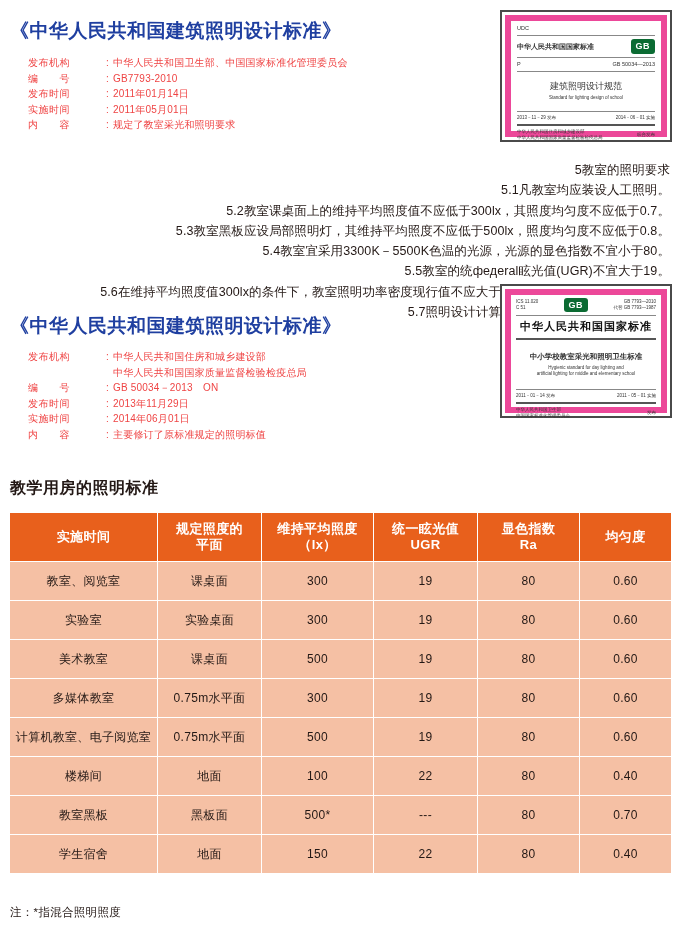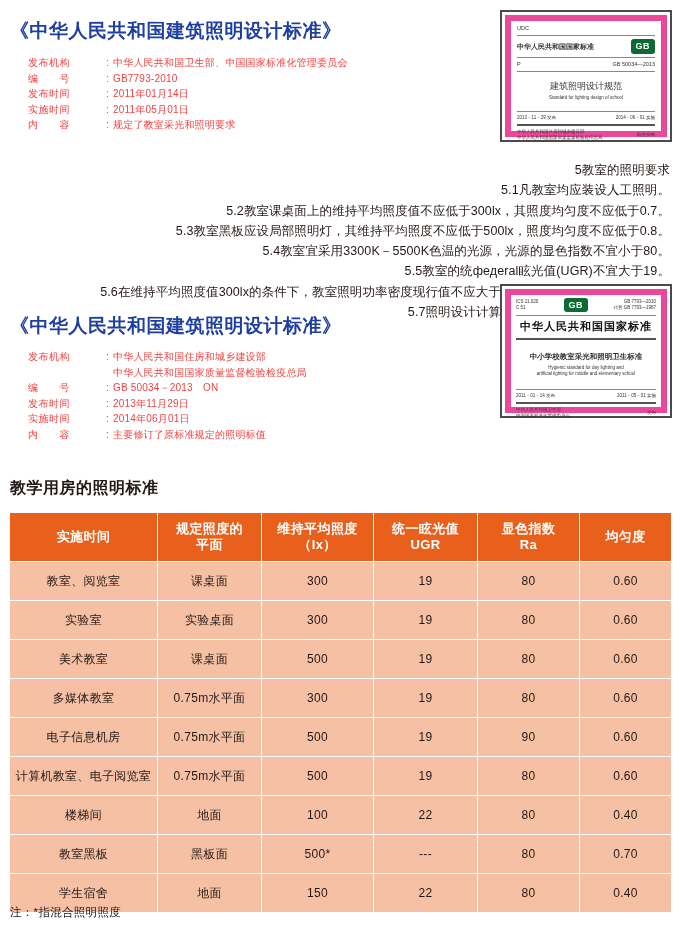--- a/index.html
+++ b/index.html
@@ -391,28 +391,20 @@
       </tr>
       <tr>
         <td class="name">多媒体教室</td>
         <td>0.75m水平面</td>
         <td>300</td>
         <td>19</td>
         <td>80</td>
         <td>0.60</td>
       </tr>
       <tr>
-        <td class="name">电子信息机房</td>
-        <td>0.75m水平面</td>
-        <td>500</td>
-        <td>19</td>
-        <td>90</td>
-        <td>0.60</td>
-      </tr>
-      <tr>
         <td class="name">计算机教室、电子阅览室</td>
         <td>0.75m水平面</td>
         <td>500</td>
         <td>19</td>
         <td>80</td>
         <td>0.60</td>
       </tr>
       <tr>
         <td class="name">楼梯间</td>
         <td>地面</td>

